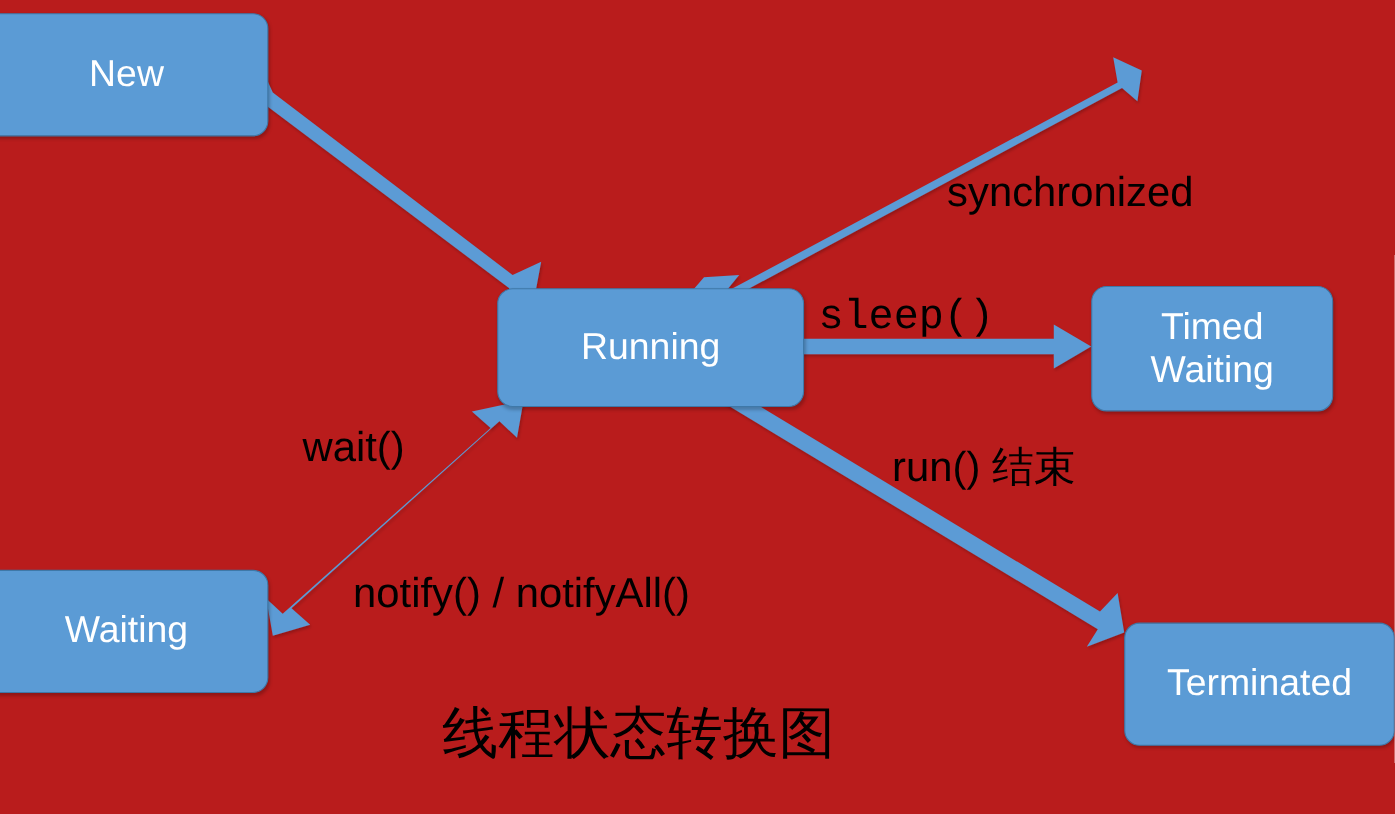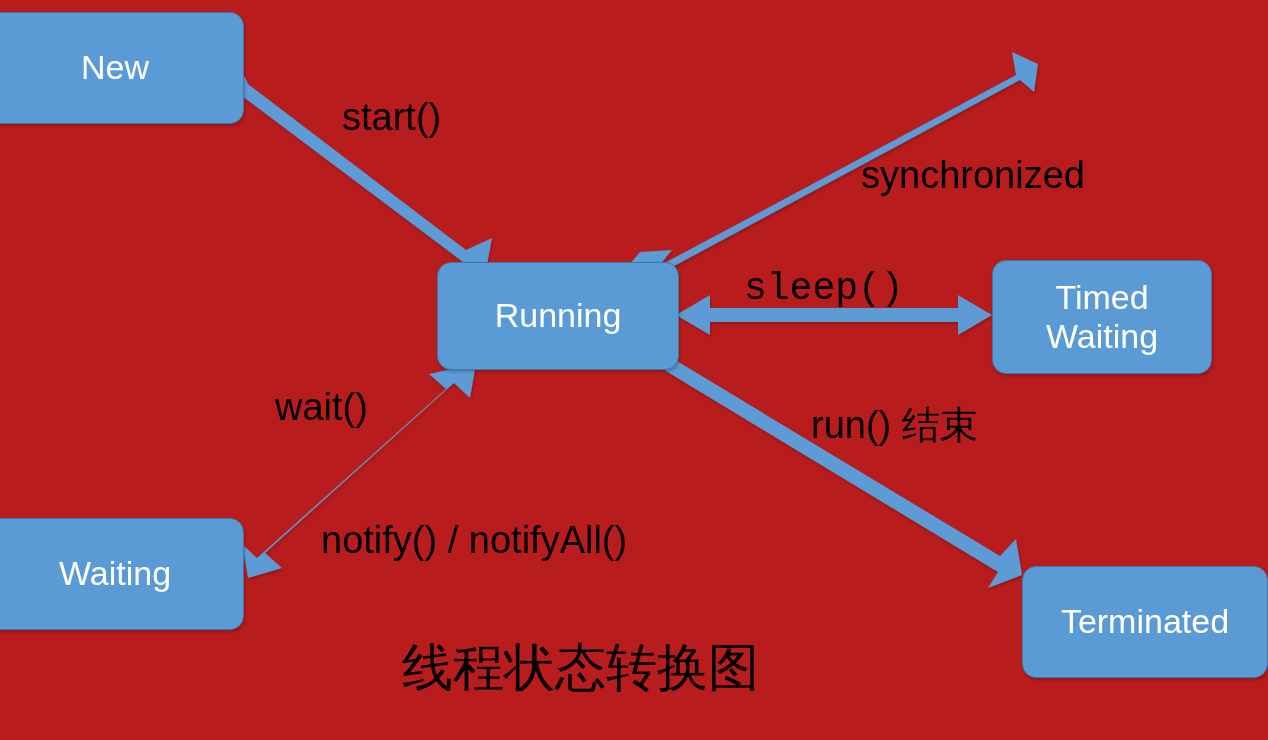--- a/index.html
+++ b/index.html
@@ -93,39 +93,38 @@
     <g filter="url(#softshadow)">
       <polygon fill="#5B9BD5" points="
         641,366 652,346 1000,556 1016,539 1022,575 988,588 998,572 651,362"></polygon>
     </g>
   </svg>
 
   <div class="state-box" style="left:-14px; top:12px; width:258px; height:112px;">
     <span>New</span>
   </div>
 
-  <div class="state-box" style="left:437px; top:262px; width:242px; height:108px;text-align:center;">
+  <div class="state-box" style="left:452px; top:262px; width:279px; height:108px;text-align:center;">
     <span>Running</span>
   </div>
 
 
   <div class="state-box" style="left:992px; top:260px; width:220px; height:114px;">
     <span style="white-space:pre-line;">Timed
 Waiting</span>
   </div>
 
   <div class="state-box" style="left:-14px; top:518px; width:258px; height:112px;">
     <span>Waiting</span>
   </div>
 
   <div class="state-box" style="left:1022px; top:538px; width:246px; height:112px;margin-top:28px;">
     <span>Terminated</span>
   </div>
 
-  <div class="edge-label" style="left:342px; top:98px;">start()</div>
 
   <div class="edge-label" style="left:861px; top:156px;">synchronized</div>
 
   <div class="edge-label" style="left:744px; top:270px;font-family:Liberation Mono, monospace;">sleep()</div>
 
   <div class="edge-label" style="left:275px; top:388px;">wait()</div>
 
   <div class="edge-label" style="left:321px; top:521px;">notify() / notifyAll()</div>
 
   <div class="edge-label" style="left:811px; top:406px;">run() 结束</div>

